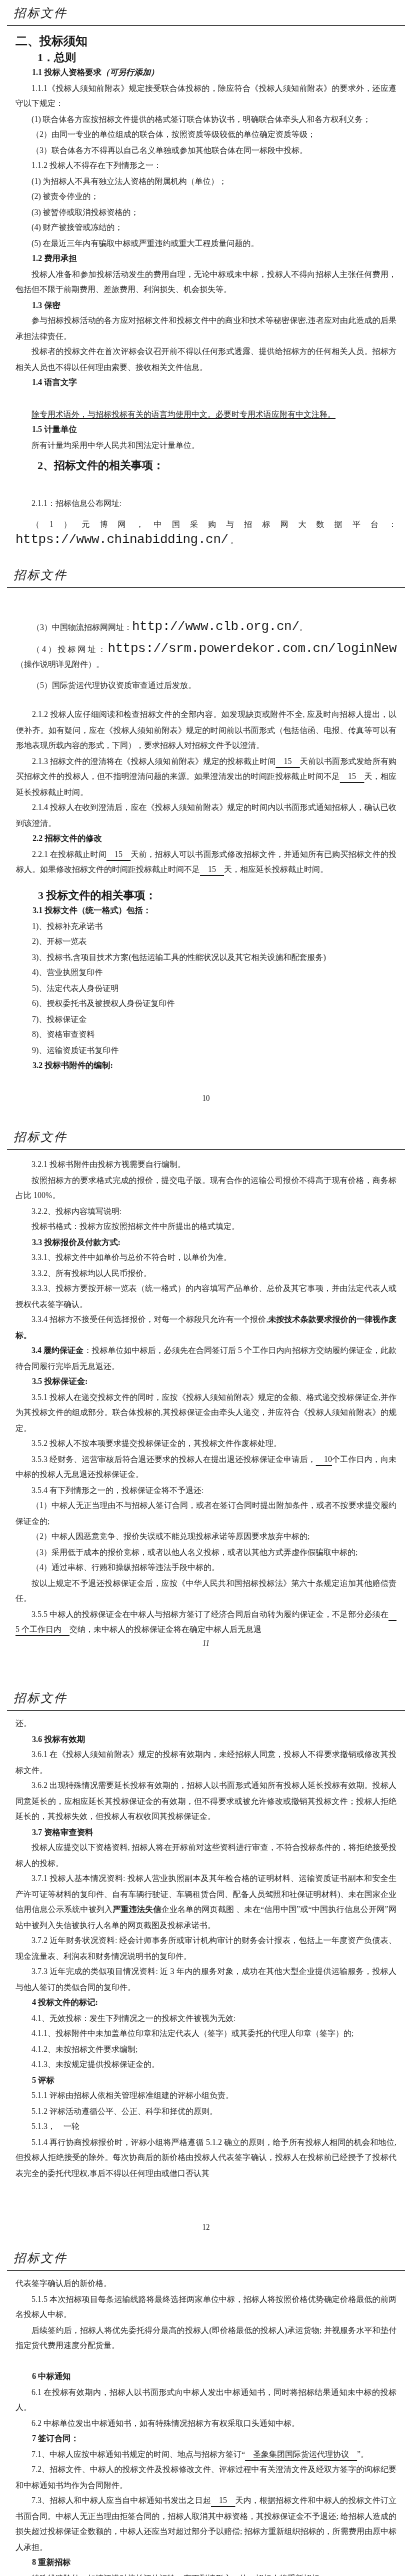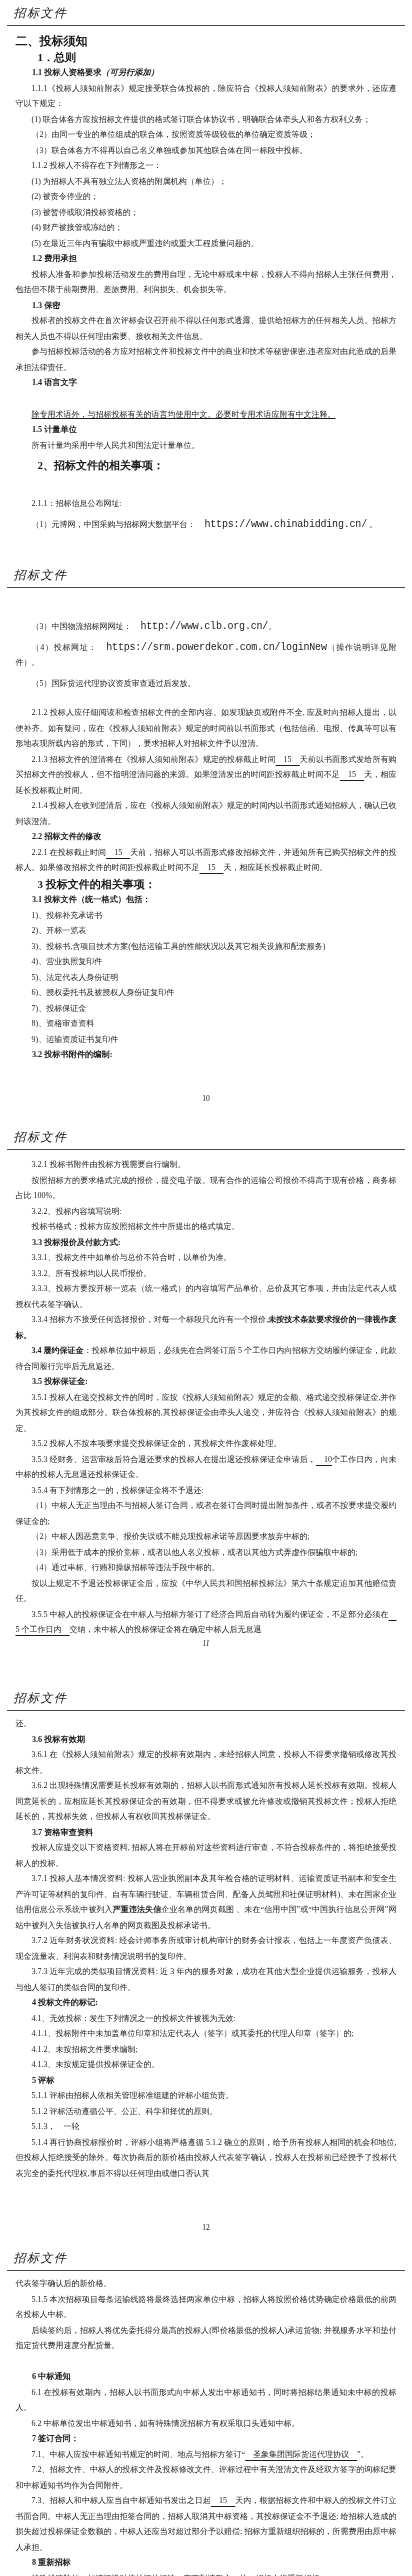--- a/index.html
+++ b/index.html
@@ -19,21 +19,21 @@
   .blk{font-size:8px;line-height:15.5px;text-align:justify;color:#1b1b1b;}
   .blk.indent{text-indent:2em;}
   .h1{font-weight:bold;font-size:12px;}
   .h2{font-weight:bold;font-size:11px;}
   .h3{font-weight:bold;font-size:8.2px;}
   .pagenum{position:absolute;left:0;right:0;text-align:center;font-size:7.5px;color:#111;}
   .rn{}
   .rb{font-weight:bold;}
   .rbi{font-weight:bold;font-style:italic;}
   .ru{text-decoration:underline;text-underline-offset:2.6px;}
-  .rm{font-family:"Liberation Mono","DejaVu Sans Mono",monospace;font-size:10px;letter-spacing:-0.2px;margin-left:9px;}
+  .rm{font-family:"Liberation Mono","DejaVu Sans Mono",monospace;font-size:13px;letter-spacing:-0.2px;}
 </style>
 </head>
 <body>
 
 <main id="doc" class="doc">
     <section class="page" style="height: 562px;">
       <div class="page-header">招标文件</div>
       <div class="content" style="padding-top: 8.2px;">
         <div class="blk h1"><span class="rn">二、投标须知</span></div>
         <div class="blk h2 indent"><span class="rn">1．总则</span></div>
@@ -44,43 +44,43 @@
         <div class="blk indent"><span class="rn">（3）联合体各方不得再以自己名义单独或参加其他联合体在同一标段中投标。</span></div>
         <div class="blk indent"><span class="rn">1.1.2 投标人不得存在下列情形之一：</span></div>
         <div class="blk indent"><span class="rn">(1) 为招标人不具有独立法人资格的附属机构（单位）；</span></div>
         <div class="blk indent"><span class="rn">(2) 被责令停业的；</span></div>
         <div class="blk indent"><span class="rn">(3) 被暂停或取消投标资格的；</span></div>
         <div class="blk indent"><span class="rn">(4) 财产被接管或冻结的；</span></div>
         <div class="blk indent"><span class="rn">(5) 在最近三年内有骗取中标或严重违约或重大工程质量问题的。</span></div>
         <div class="blk h3 indent"><span class="rn">1.2 费用承担</span></div>
         <div class="blk indent"><span class="rn">投标人准备和参加投标活动发生的费用自理，无论中标或未中标，投标人不得向招标人主张任何费用，包括但不限于前期费用、差旅费用、利润损失、机会损失等。</span></div>
         <div class="blk h3 indent"><span class="rn">1.3 保密</span></div>
+        <div class="blk indent"><span class="rn">参与招标投标活动的各方应对招标文件和投标文件中的商业和技术等秘密保密,违者应对由此造成的后果承担法律责任。</span></div>
         <div class="blk indent"><span class="rn">投标者的投标文件在首次评标会议召开前不得以任何形式透露、提供给招标方的任何相关人员。招标方相关人员也不得以任何理由索要、接收相关文件信息。</span></div>
-        <div class="blk indent"><span class="rn">参与招标投标活动的各方应对招标文件和投标文件中的商业和技术等秘密保密,违者应对由此造成的后果承担法律责任。</span></div>
         <div class="blk h3 indent"><span class="rn">1.4 语言文字</span></div>
         <div class="blk indent" style="margin-top: 16px; text-decoration: underline;"><span class="rn">除专用术语外，与招标投标有关的语言均使用中文。必要时专用术语应附有中文注释。</span></div>
         <div class="blk h3 indent"><span class="rn">1.5 计量单位</span></div>
         <div class="blk indent"><span class="rn">所有计量均采用中华人民共和国法定计量单位。</span></div>
         <div class="blk h2 indent" style="margin-top: 4.1px;"><span class="rn">2、招标文件的相关事项：</span></div>
         <div class="blk indent" style="margin-top: 23px;"><span class="rn">2.1.1：招标信息公布网址:</span></div>
         <div class="blk indent" style="margin-top: 5.2px;"><span class="rn">（1）元博网，中国采购与招标网大数据平台：</span><span class="rm">https://www.chinabidding.cn/</span><span class="rn"> 。</span></div>
       </div>
     </section>
     <section class="page" style="height: 562px;">
       <div class="page-header">招标文件</div>
-      <div class="content" style="padding-top: 31px;">
+      <div class="content" style="padding-top: 31px; padding-left: 16px;">
         <div class="blk indent"><span class="rn">（3）中国物流招标网网址：</span><span class="rm">http://www.clb.org.cn/</span><span class="rn">。</span></div>
         <div class="blk indent" style="margin-top: 5.2px;"><span class="rn">（4）投标网址：</span><span class="rm">https://srm.powerdekor.com.cn/loginNew</span><span class="rn">（操作说明详见附件）。</span></div>
         <div class="blk indent" style="margin-top: 5.2px;"><span class="rn">（5）国际货运代理协议资质审查通过后发放。</span></div>
         <div class="blk indent" style="margin-top: 13.4px;"><span class="rn">2.1.2 投标人应仔细阅读和检查招标文件的全部内容。如发现缺页或附件不全, 应及时向招标人提出，以便补齐。如有疑问，应在《投标人须知前附表》规定的时间前以书面形式（包括信函、电报、传真等可以有形地表现所载内容的形式，下同），要求招标人对招标文件予以澄清。</span></div>
         <div class="blk indent"><span class="rn">2.1.3 招标文件的澄清将在《投标人须知前附表》规定的投标截止时间</span><span class="ru">　15　</span><span class="rn">天前以书面形式发给所有购买招标文件的投标人，但不指明澄清问题的来源。如果澄清发出的时间距投标截止时间不足</span><span class="ru">　15　</span><span class="rn">天，相应延长投标截止时间。</span></div>
         <div class="blk indent"><span class="rn">2.1.4 投标人在收到澄清后，应在《投标人须知前附表》规定的时间内以书面形式通知招标人，确认已收到该澄清。</span></div>
         <div class="blk h3 indent"><span class="rn">2.2 招标文件的修改</span></div>
         <div class="blk indent"><span class="rn">2.2.1 在投标截止时间</span><span class="ru">　15　</span><span class="rn">天前，招标人可以书面形式修改招标文件，并通知所有已购买招标文件的投标人。如果修改招标文件的时间距投标截止时间不足</span><span class="ru">　15　</span><span class="rn">天，相应延长投标截止时间。</span></div>
-        <div class="blk h2 indent" style="margin-top: 1px;"><span class="rn">3 投标文件的相关事项：</span></div>
+        <div class="blk h2 indent" style="margin-top: 10px;"><span class="rn">3 投标文件的相关事项：</span></div>
         <div class="blk h3 indent"><span class="rn">3.1 投标文件（统一格式）包括：</span></div>
         <div class="blk indent"><span class="rn">1)、投标补充承诺书</span></div>
         <div class="blk indent"><span class="rn">2)、开标一览表</span></div>
         <div class="blk indent"><span class="rn">3)、投标书,含项目技术方案(包括运输工具的性能状况以及其它相关设施和配套服务)</span></div>
         <div class="blk indent"><span class="rn">4)、营业执照复印件</span></div>
         <div class="blk indent"><span class="rn">5)、法定代表人身份证明</span></div>
         <div class="blk indent"><span class="rn">6)、授权委托书及被授权人身份证复印件</span></div>
         <div class="blk indent"><span class="rn">7)、投标保证金</span></div>
         <div class="blk indent"><span class="rn">8)、资格审查资料</span></div>
         <div class="blk indent"><span class="rn">9)、运输资质证书复印件</span></div>

